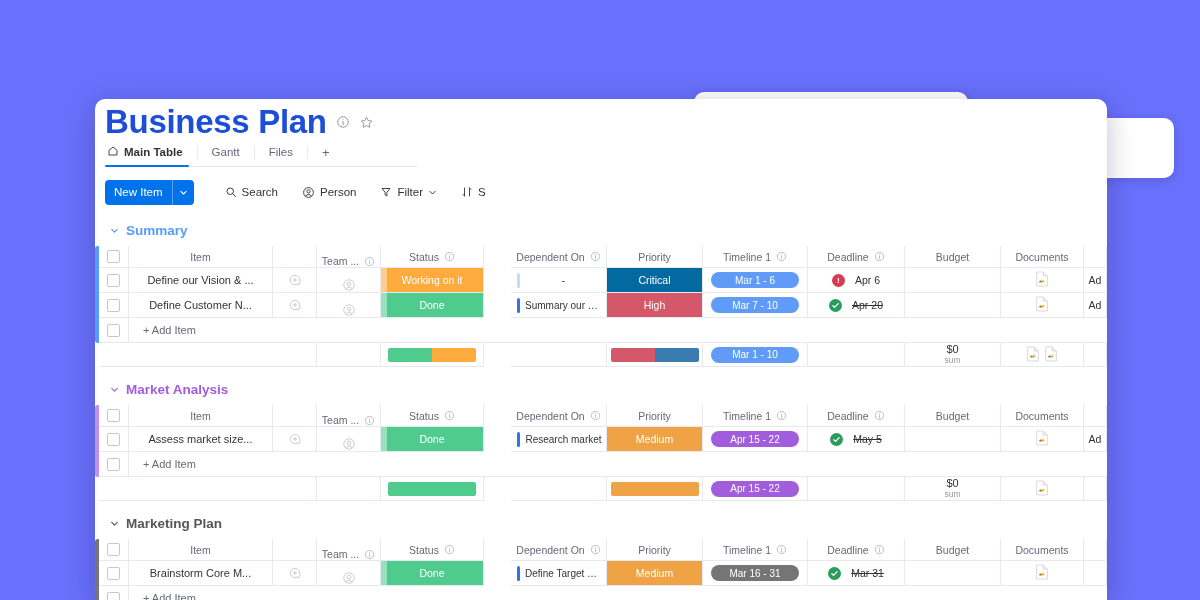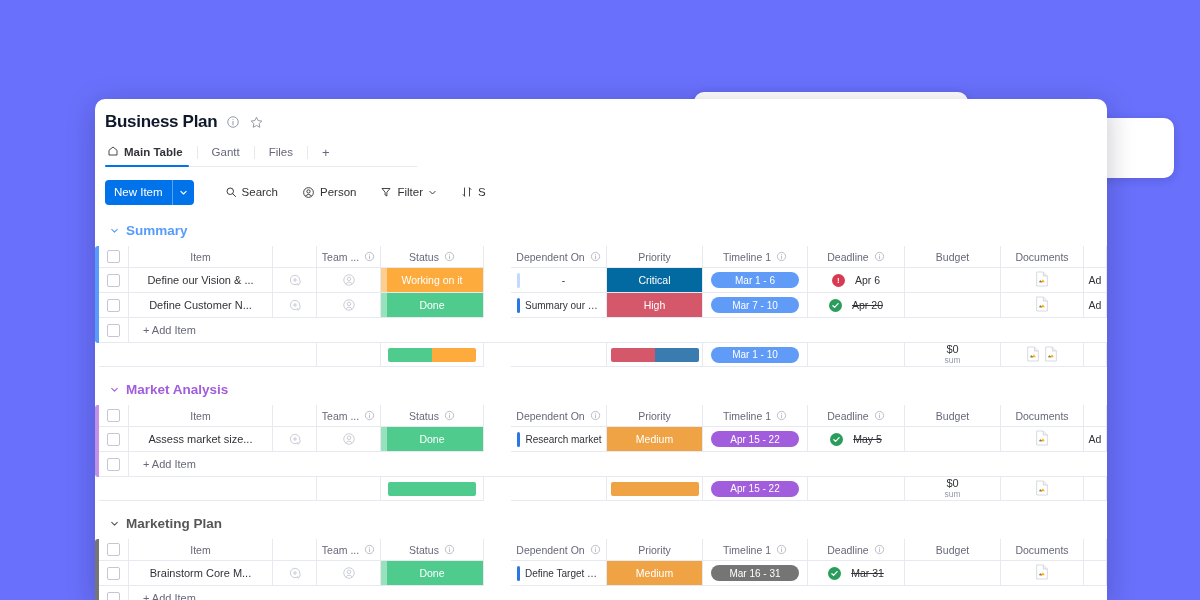--- a/index.html
+++ b/index.html
@@ -29,21 +29,21 @@
     background: #ffffff;
     border-radius: 10px 10px 0 0;
     box-shadow: 0 6px 28px rgba(20,20,60,.25);
     overflow: hidden;
   }
 
   
   .board-head { padding: 8px 0 0 10px; }
   .title-row { display: flex; align-items: center; gap: 9px; }
   .board-title {
-    font-size: 17px; font-weight: 700; color: #0f172a;
+    font-size: 33px; font-weight: 700; color: #1d4ed8;
     letter-spacing: -.3px; line-height: 30px;
   }
   .head-ico { color: #9699a6; display: flex; align-items: center; }
   .head-ico svg { display: block; }
 
   
   .tabs {
     display: flex; align-items: center;
     margin-top: 6px; height: 24px;
     border-bottom: 1px solid #e6e9ef;
@@ -115,21 +115,21 @@
     background: #fff;
   }
   .row.hdr .cell {
     color: #676879; font-size: 10.5px;
     border-bottom: 1px solid #e6e9ef;
     background: #fff;
   }
   .cell.chk  { flex: 0 0 30px; }
   .cell.item { flex: 0 0 144px; justify-content: center; position: relative; }
   .cell.upd  { flex: 0 0 44px; }
-  .cell.team { flex: 0 0 64px; }
+  .cell.team { flex: 0 0 64px; align-items: flex-end; }
   .cell.stat { flex: 0 0 103px; padding: 0; }
   .cell.dep  { flex: 0 0 96px; margin-left: 27px; }
   .cell.prio { flex: 0 0 96px; padding: 0; }
   .cell.time { flex: 0 0 105px; }
   .cell.dead { flex: 0 0 97px; }
   .cell.budg { flex: 0 0 96px; }
   .cell.docs { flex: 0 0 83px; }
   .cell.last { flex: 1 1 auto; justify-content: center; }
 
   .hdr-lbl { display: flex; align-items: center; gap: 5px; }

